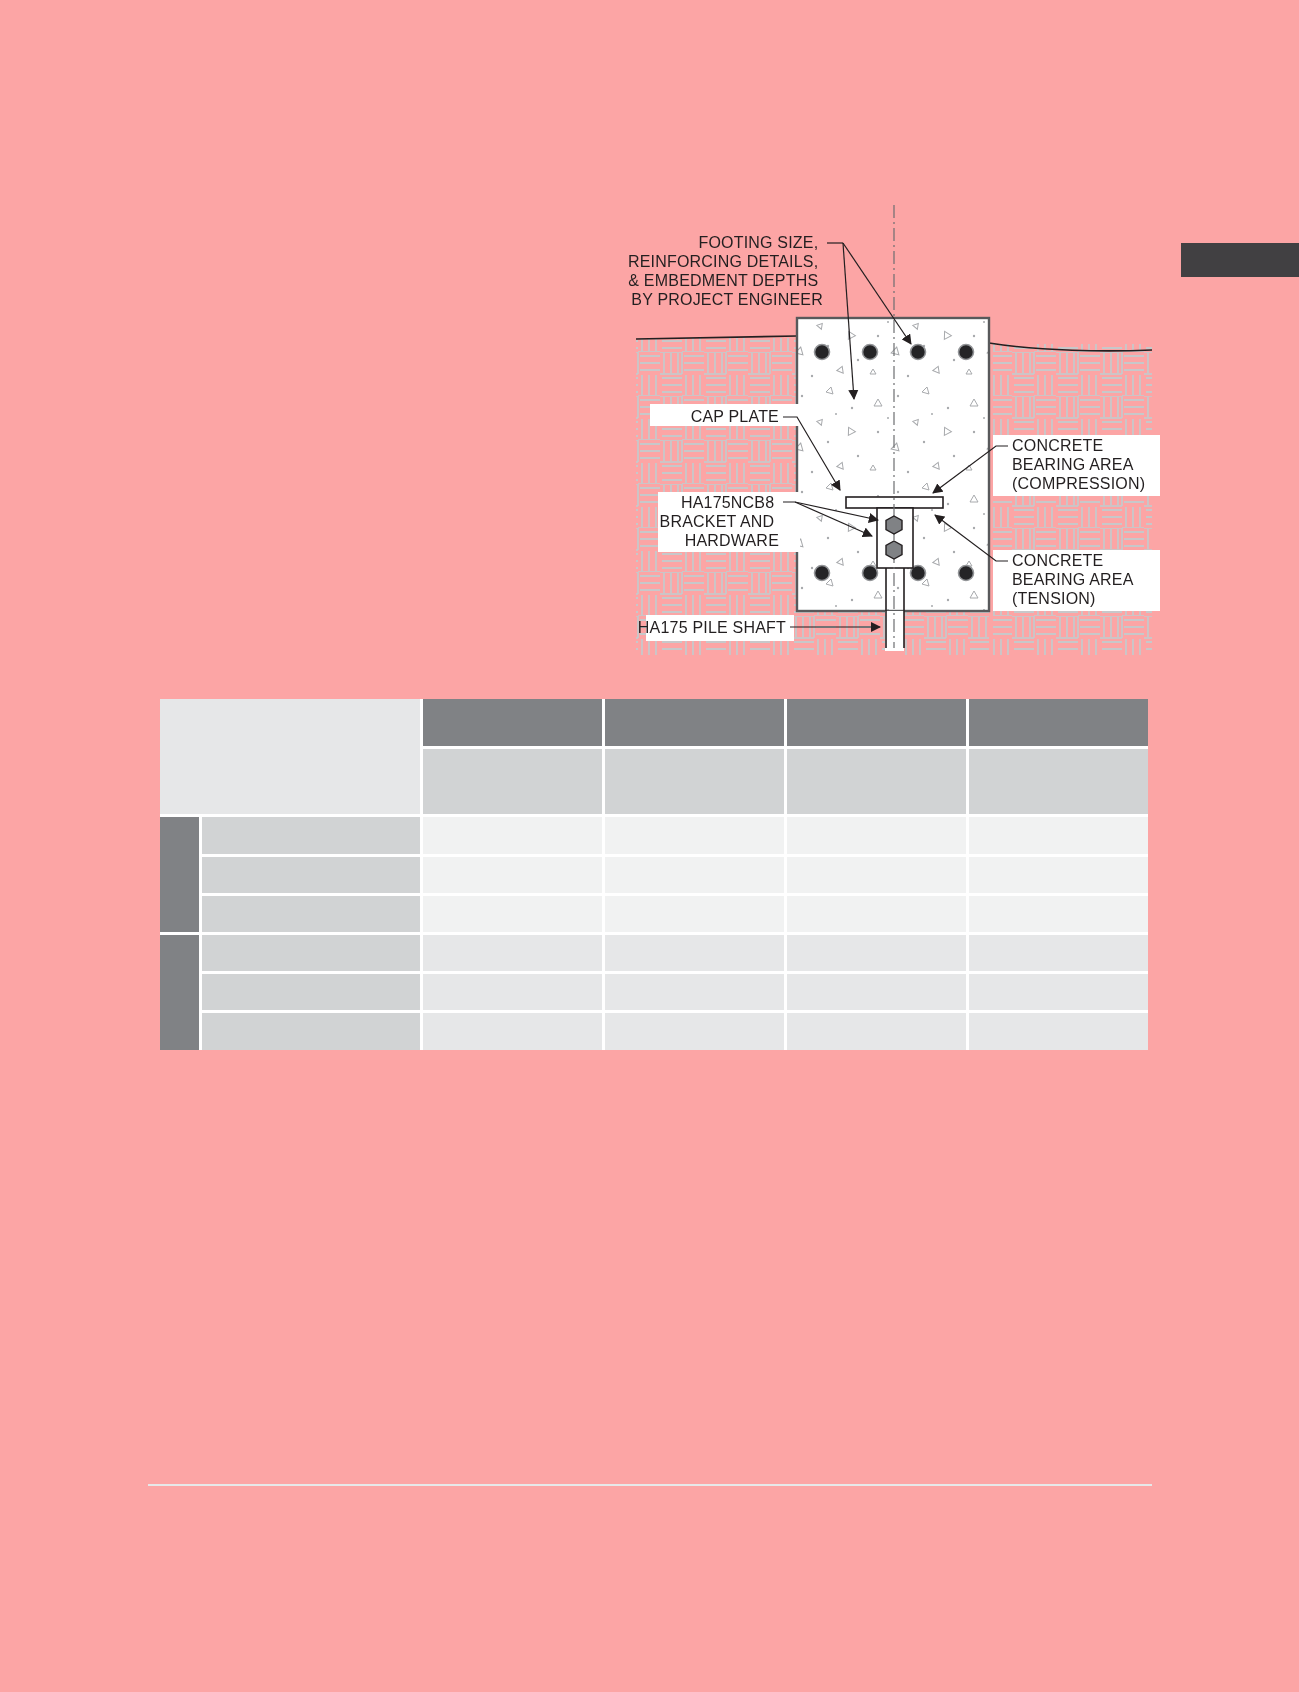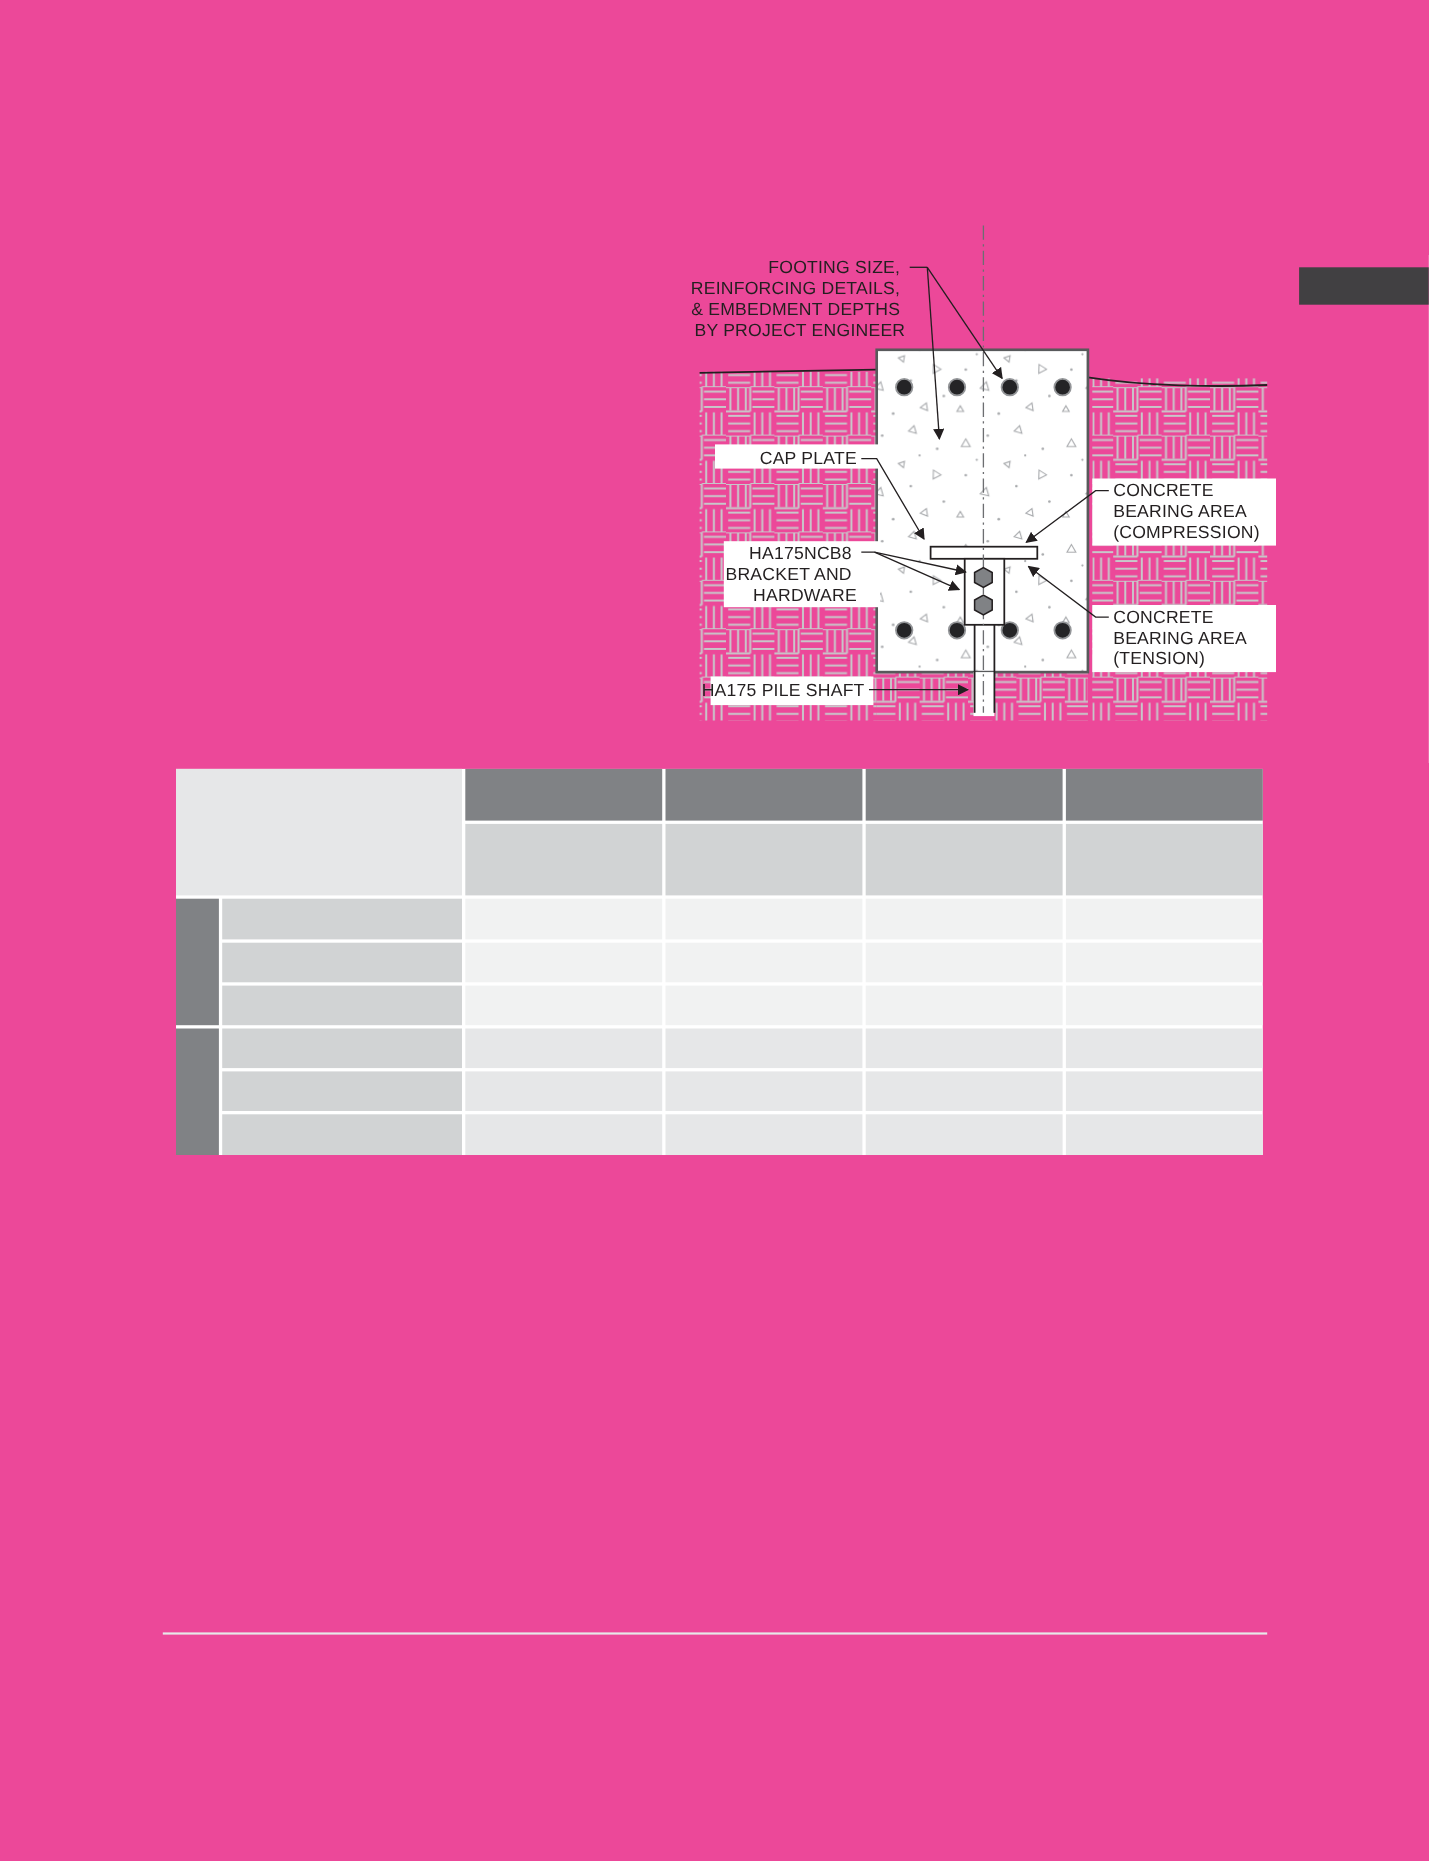--- a/index.html
+++ b/index.html
@@ -1,19 +1,19 @@
 <!DOCTYPE html>
 <html style="--table_header: #808285; --table_subheader: #d1d3d4; --table_group_band: #808285; --table_row_light: #f1f2f2; --table_row_alt: #e6e7e8; --table_corner: #e6e7e8; --side_tab: #414042; --line_art: #231f20; --hatch: #c7c8ca; --speckle: #a7a9ac;"><head>
 <meta charset="utf-8">
 <style>
   html,body{margin:0;padding:0;background:#ffffff;}
   .page{
     position:relative;
     width:1299px;height:1692px;
-    background:#ec4899;
+    background:#fca5a5;
     font-family:"Liberation Sans", sans-serif;
     overflow:hidden;
   }
   .side-tab{
     position:absolute;
     left:1181px;top:243px;
     width:118px;height:34px;
     background:var(--side_tab,#414042);
   }
   .diagram-svg{

